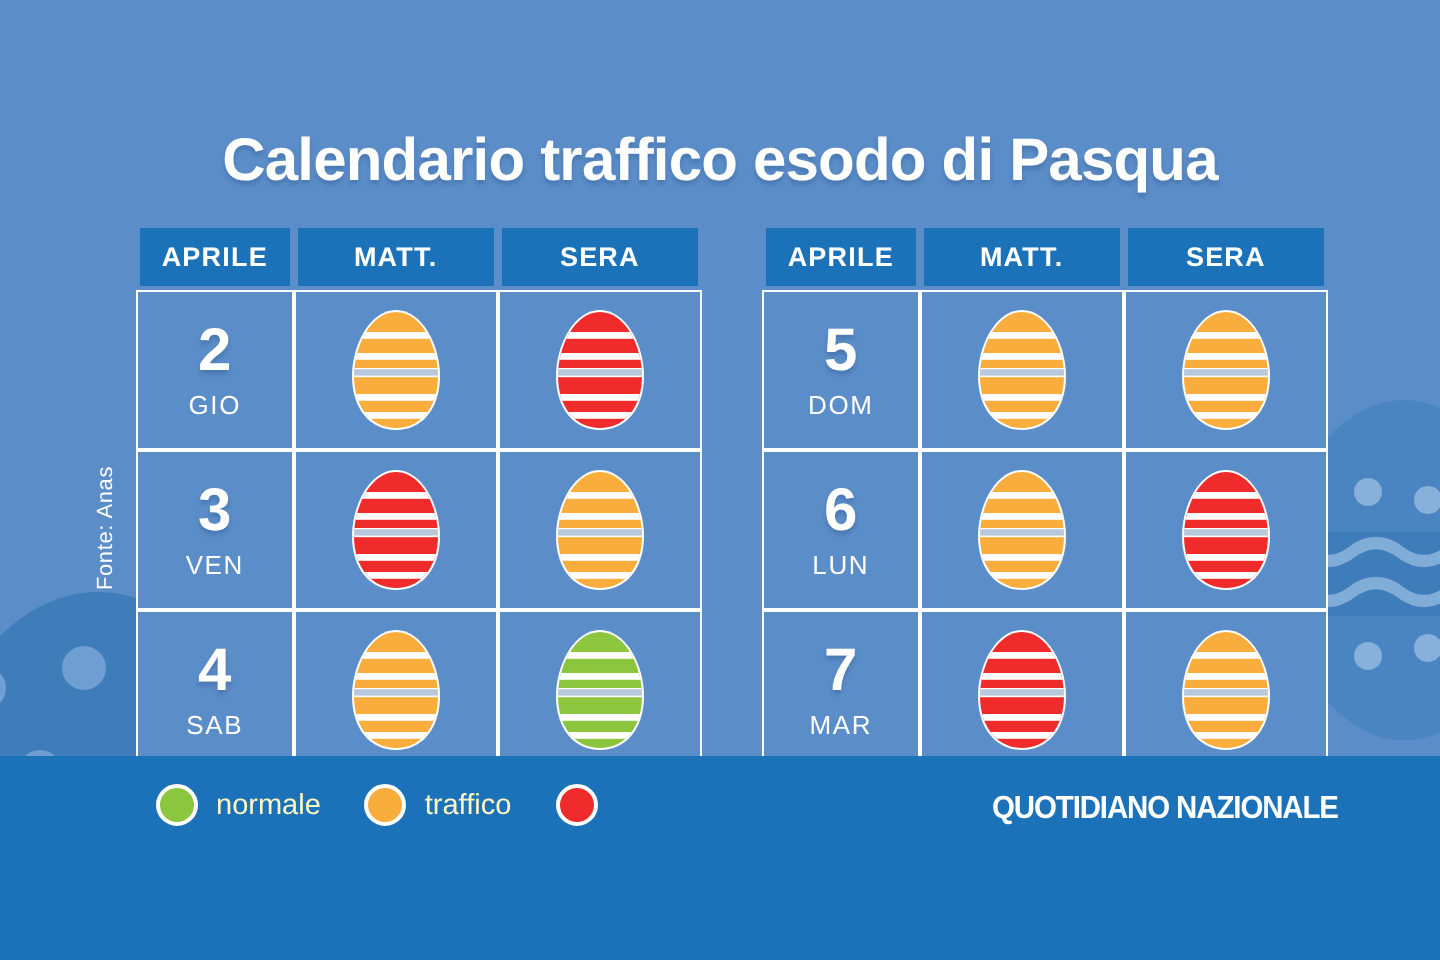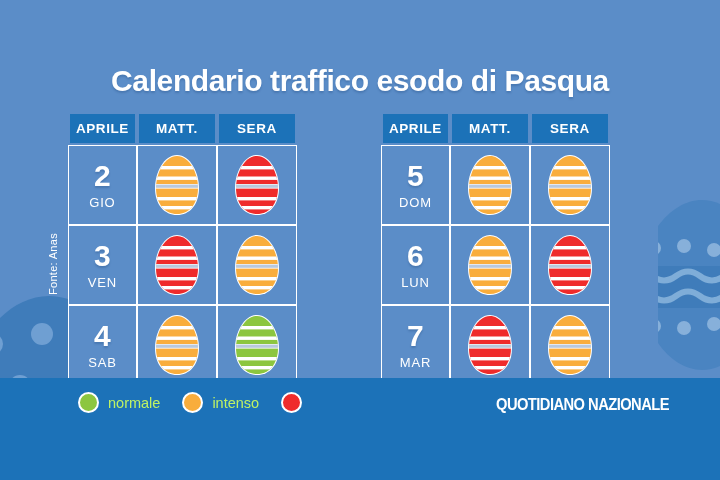--- a/index.html
+++ b/index.html
@@ -63,21 +63,21 @@
     color: #ffffff;
     font-size: 11px;
     letter-spacing: .3px;
     white-space: nowrap;
   }
 
   
   .cal-table {
     position: absolute;
     top: 112px;
-    width: 229px;
+    width: 283px;
     border-collapse: separate;
     border-spacing: 0;
   }
   #table-left  { left: 68px; }
   #table-right { left: 381px; }
 
   .cal-table th {
     background: #1c72b8;
     color: #ffffff;
     font-size: 13.5px;
@@ -144,21 +144,21 @@
     gap: 9px;
   }
   .legend-dot {
     width: 21px;
     height: 21px;
     border-radius: 50%;
     border: 2px solid #ffffff;
     box-sizing: border-box;
   }
   .legend-label {
-    color: #bef264;
+    color: #fef9c3;
     font-size: 14.5px;
     white-space: nowrap;
     text-align: right;
   }
   #brand {
     position: absolute;
     left: 496px;
     top: 18px;
     color: #ffffff;
     font-size: 16px;
@@ -532,21 +532,21 @@
   </table>
 
   <div id="footer">
     <div id="legend">
         <div class="legend-item">
           <span class="legend-dot" style="background:#8cc63f"></span>
      <span class="legend-label">normale</span>
         </div>
         <div class="legend-item">
           <span class="legend-dot" style="background:#f9ad3c"></span>
-     <span class="legend-label">intenso</span>
+     <span class="legend-label">traffico</span>
         </div>
         <div class="legend-item">
           <span class="legend-dot" style="background:#ef2b2b"></span>
         </div>
       </div>
     <div id="brand">QUOTIDIANO NAZIONALE</div>
   </div>
 
 </div>
 

